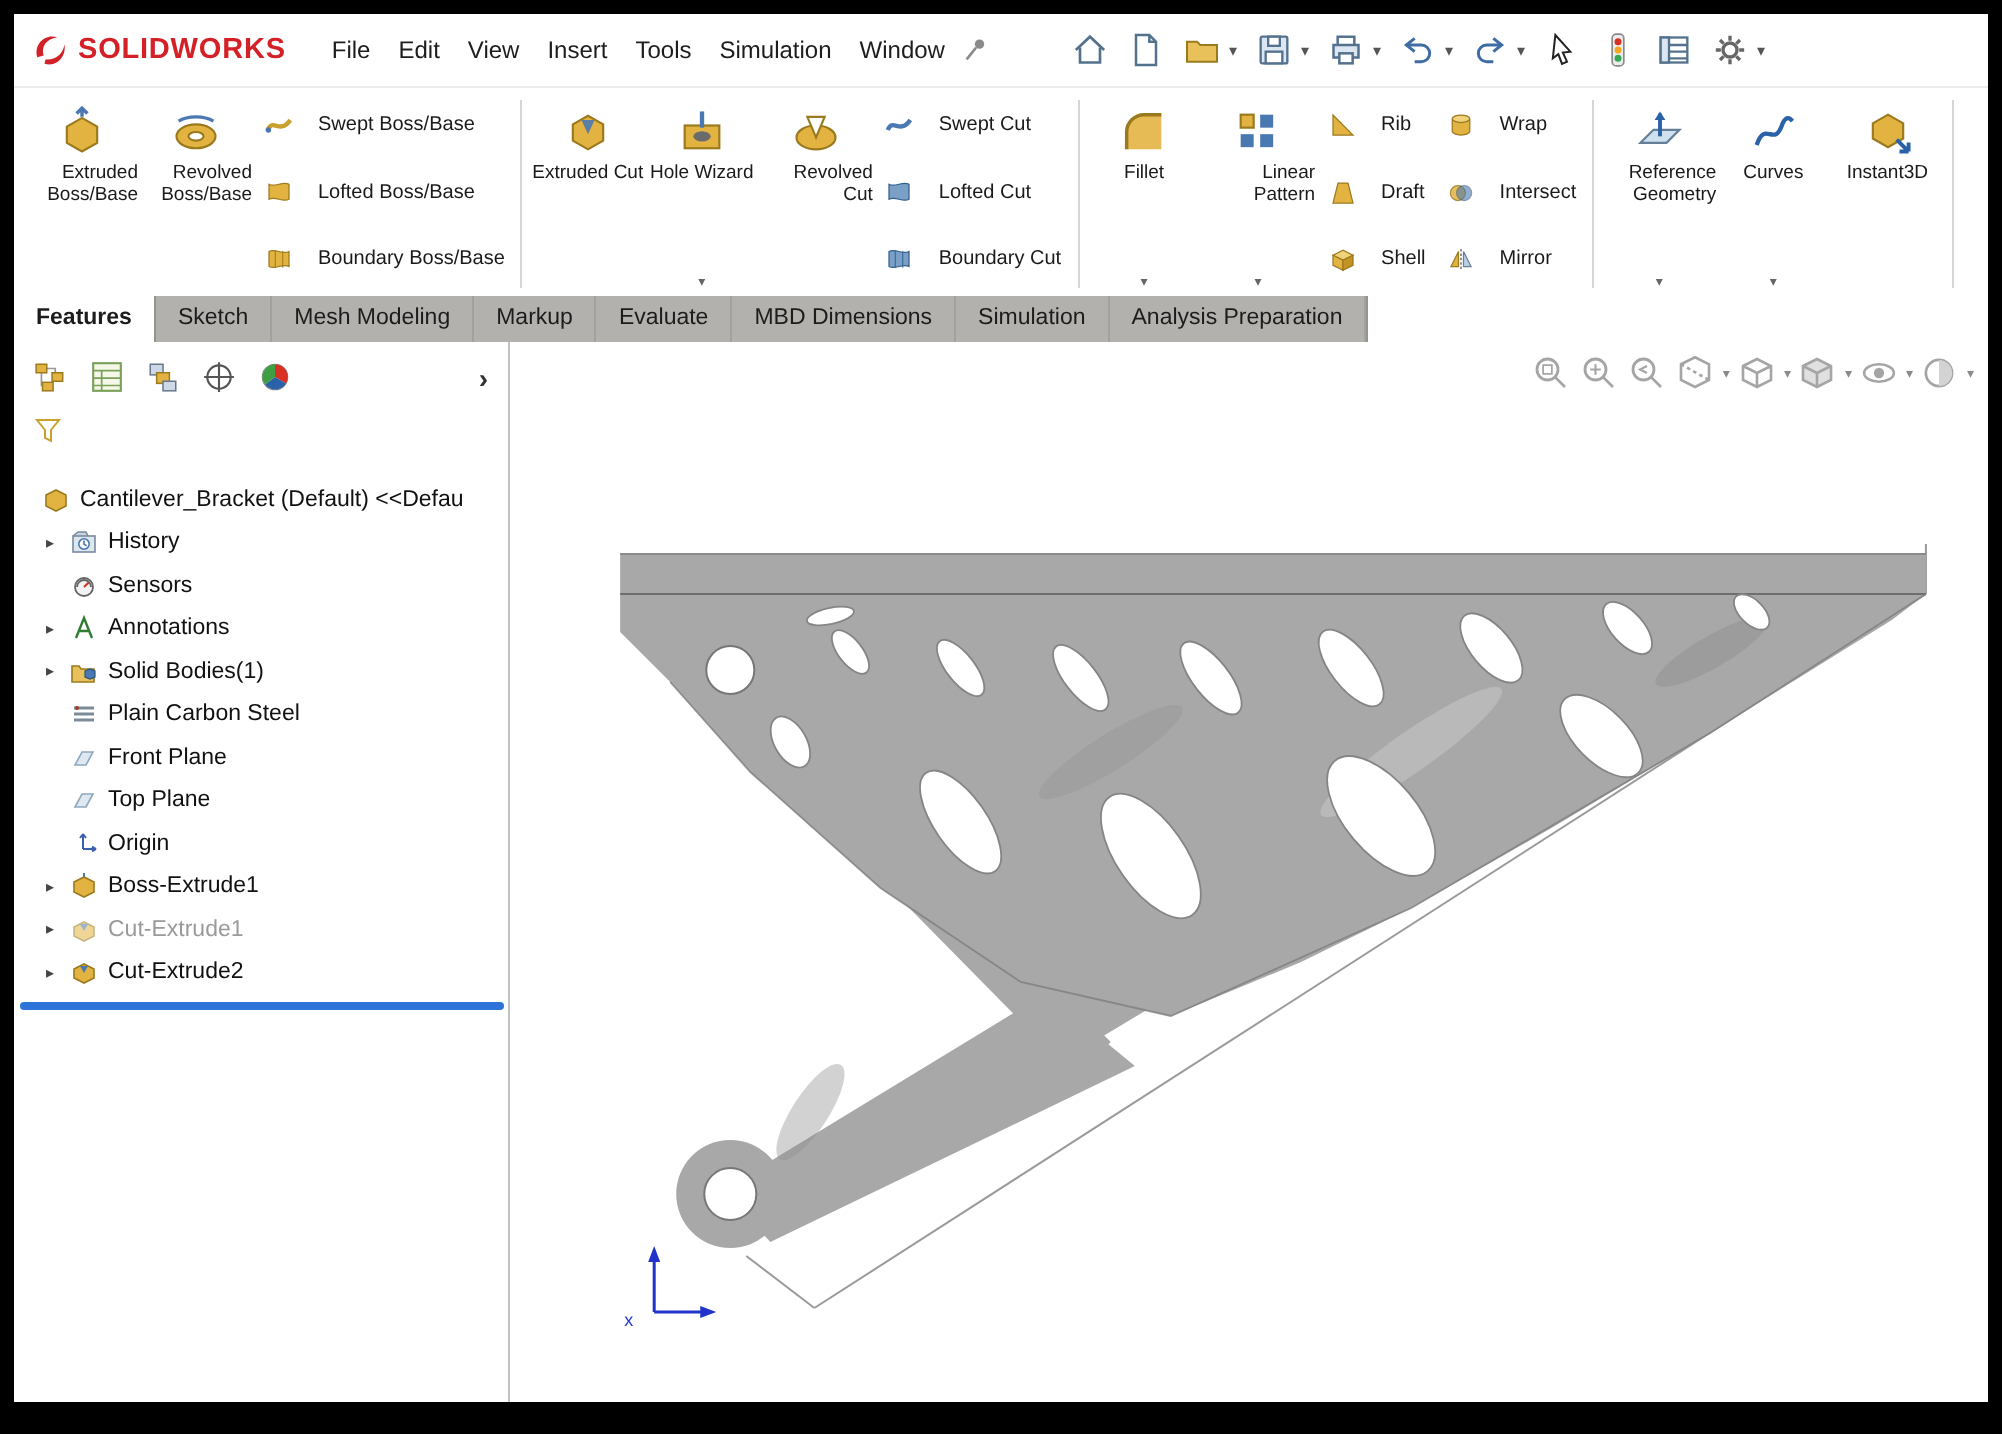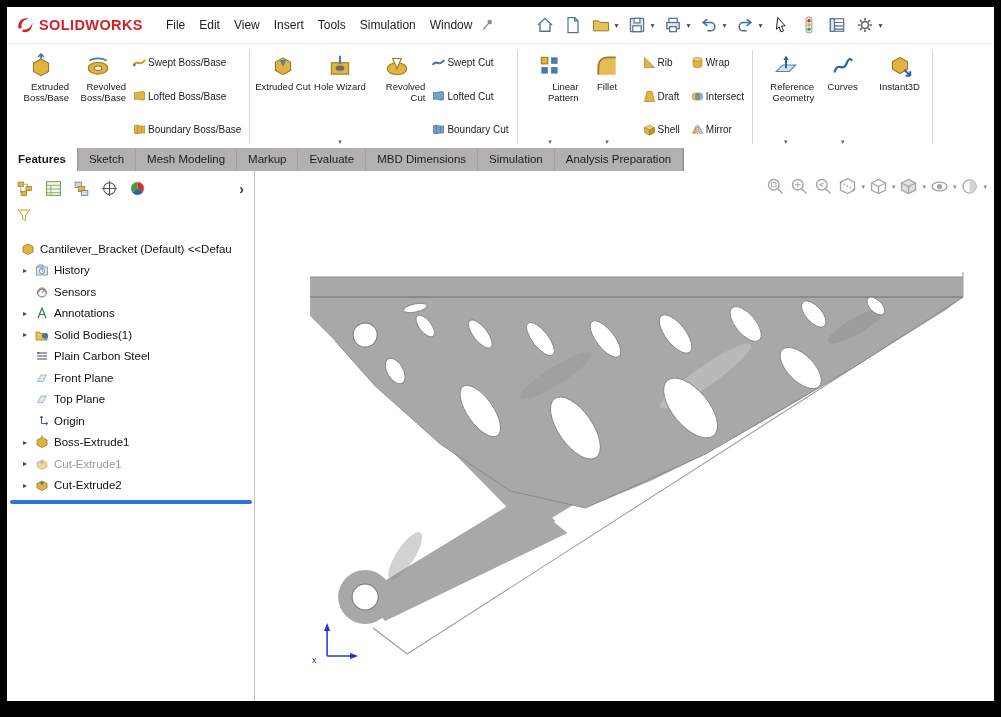--- a/index.html
+++ b/index.html
@@ -22,21 +22,21 @@
 
   
   .ribbon{flex:0 0 104px;display:flex;align-items:stretch;padding:3px 2px 1px 5px;background:#fff}
   .rsep{width:1px;background:#d8d6d2;margin:3px 4px}
   .rgroup{display:flex;align-items:stretch}
   .lg{width:57px;display:flex;flex-direction:column;align-items:center;text-align:right;padding-top:6px;cursor:default}
   .lg svg{width:26px;height:26px;flex:0 0 auto}
   .lgl{font-size:9.5px;line-height:1.15;color:#1a1a1a;margin-top:3px}
   .bcaret{font-size:7px;color:#666;margin-top:auto;padding-bottom:2px;line-height:1}
   .smstack{display:flex;flex-direction:column;justify-content:space-between;padding:8px 4px 10px 6px}
-  .sm{display:flex;align-items:center;gap:1px;cursor:default}
+  .sm{display:flex;align-items:center;gap:12px;cursor:default}
   .sm svg{width:15px;height:15px;flex:0 0 auto}
   .sml{font-size:10px;color:#1a1a1a;white-space:nowrap}
 
   
   .tabbar{flex:0 0 23px;background:#fff}
   .tabstrip{display:inline-flex;height:23px;background:#b3b1ad;border-right:1px solid #96948f}
   .tab{font-size:11.5px;color:#1c1c1c;line-height:23px;padding:0 11px;border-right:1px solid #a3a19c;white-space:nowrap;cursor:default}
   .tab.active{background:#fff;font-weight:bold;border-right:1px solid #96948f}
 
   
@@ -259,34 +259,34 @@
           <span class="sml">Boundary Cut</span>
         </div>
       </div>
     </div>
 
     <div class="rsep"></div>
 
     <div class="rgroup">
       <div class="lg">
         <svg viewBox="0 0 24 24">
+          <path d="M4 20 V12 A8 8 0 0 1 12 4 H20 V20 Z" fill="#e3b341" opacity=".9"></path>
+          <path d="M4 20 V12 A8 8 0 0 1 12 4 H20" fill="none" stroke="#9b7a1d" stroke-width="1.6"></path>
+        </svg>
+        <span class="lgl">Fillet</span>
+        <span class="bcaret">▾</span>
+      </div>
+      <div class="lg">
+        <svg viewBox="0 0 24 24">
           <rect x="4" y="4" width="6" height="6" fill="#e3b341" stroke="#9b7a1d"></rect>
           <rect x="13" y="4" width="6" height="6" fill="#4a78b0"></rect>
           <rect x="4" y="13" width="6" height="6" fill="#4a78b0"></rect>
           <rect x="13" y="13" width="6" height="6" fill="#4a78b0"></rect>
         </svg>
         <span class="lgl">Linear Pattern</span>
-        <span class="bcaret">▾</span>
-      </div>
-      <div class="lg">
-        <svg viewBox="0 0 24 24">
-          <path d="M4 20 V12 A8 8 0 0 1 12 4 H20 V20 Z" fill="#e3b341" opacity=".9"></path>
-          <path d="M4 20 V12 A8 8 0 0 1 12 4 H20" fill="none" stroke="#9b7a1d" stroke-width="1.6"></path>
-        </svg>
-        <span class="lgl">Fillet</span>
         <span class="bcaret">▾</span>
       </div>
       <div class="smstack">
         <div class="sm">
           <svg viewBox="0 0 24 24">
             <path d="M4 4 V20 H20 Z" fill="#e3b341" stroke="#9b7a1d"></path>
           </svg>
           <span class="sml">Rib</span>
         </div>
         <div class="sm">

